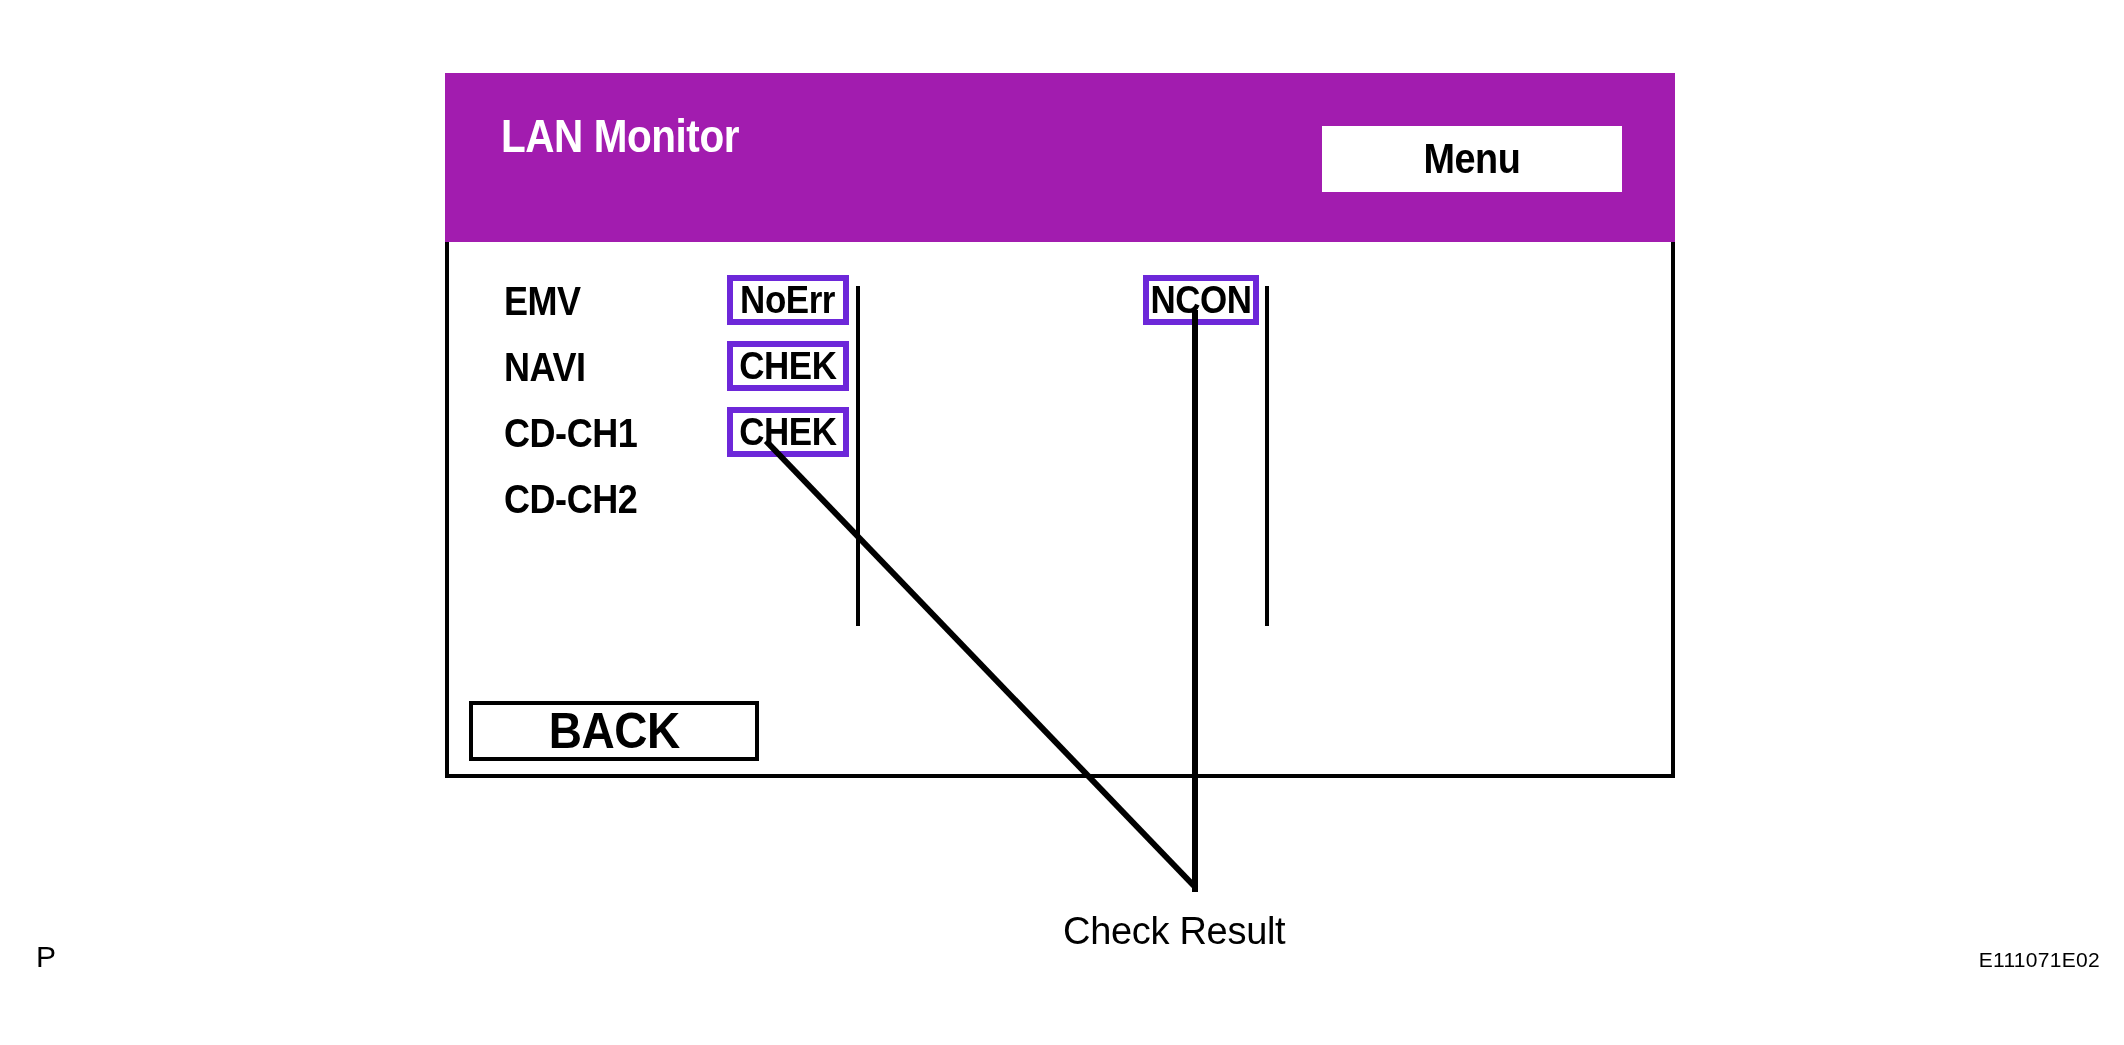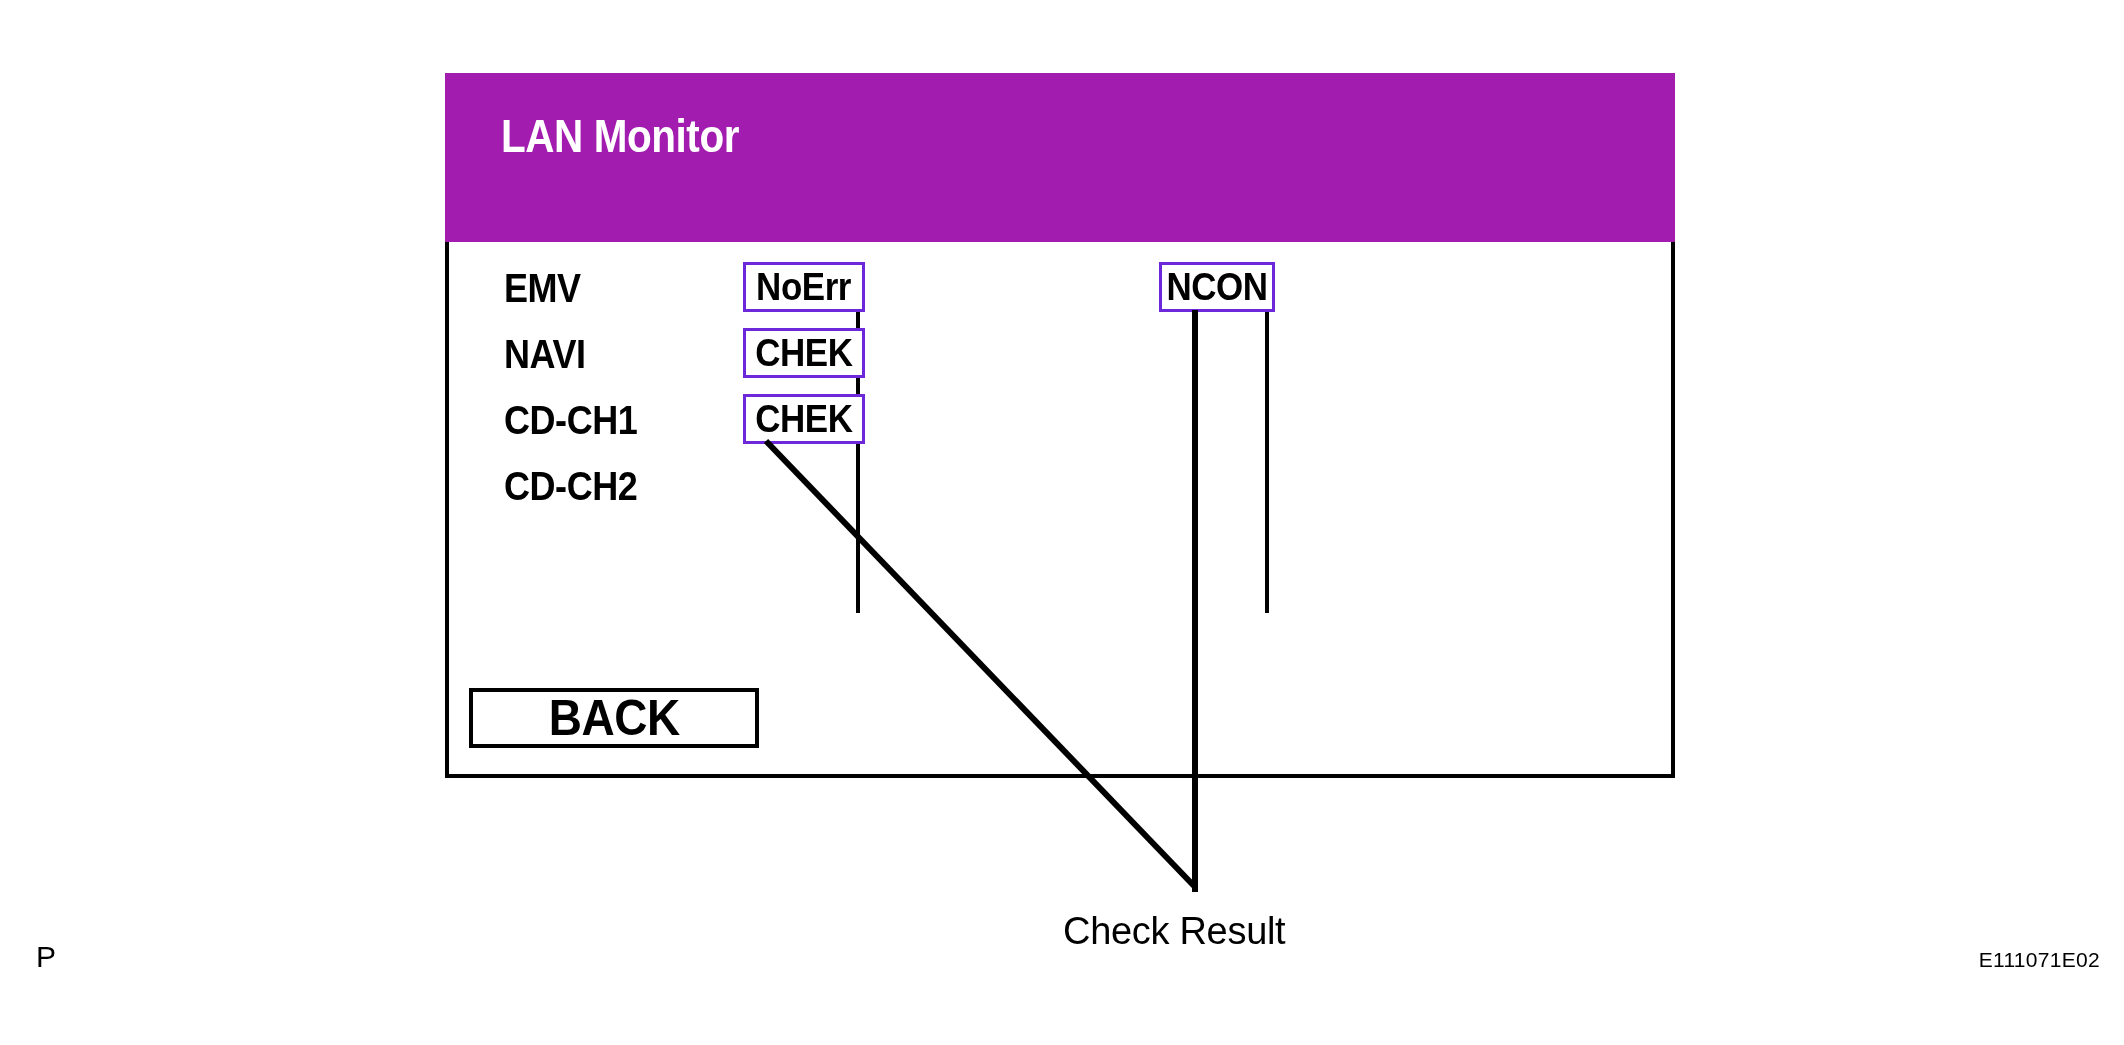--- a/index.html
+++ b/index.html
@@ -63,21 +63,21 @@
     align-items: center;
     justify-content: center;
     letter-spacing: -0.5px;
   }
   #menu-button span { transform: scaleX(0.9); display:inline-block; }
 
   
   #screen-body {
     position: absolute;
     left: 0px;
-    top: 164px;
+    top: 177px;
     width: 1215px;
     height: 537px;
   }
 
   
   .col-divider {
     position: absolute;
     top: 32px;
     width: 4px;
     height: 340px;
@@ -97,30 +97,29 @@
     font-size: 40px;
     font-weight: bold;
     letter-spacing: -0.5px;
     white-space: nowrap;
     transform: scaleX(0.9);
     transform-origin: left center;
   }
   .status-box {
     position: absolute;
     box-sizing: border-box;
-    border: 3px solid #6d28d9;
+    border: 6px solid #6d28d9;
     background: #ffffff;
     height: 50px;
     display: flex;
     align-items: center;
     justify-content: center;
     font-size: 38px;
     font-weight: bold;
     letter-spacing: -0.5px;
-    margin-left: 16px;
   }
   .status-box span { transform: scaleX(0.92); display:inline-block; }
 
   
   #row-emv   { left: 55px; top: 22px; }
   #row-navi  { left: 55px; top: 88px; }
   #row-cdch1 { left: 55px; top: 154px; text-align: right; }
   #row-cdch2 { left: 55px; top: 220px; }
 
   #box-emv   { left: 278px; top: 21px; width: 122px; }
@@ -189,20 +188,23 @@
     white-space: nowrap;
   }
 </style>
 </head>
 <body>
 
 <div id="screen-panel">
 
   <div id="header-bar">
     <div id="screen-title">LAN Monitor</div>
+    <div id="menu-button">
+        <span>Menu</span>
+      </div>
   </div>
 
   <div id="screen-body">
 
     <div id="divider-1" class="col-divider"></div>
     <div id="divider-2" class="col-divider"></div>
 
     <div id="row-emv" class="status-row">
       <span class="row-label">EMV</span>
     </div>

